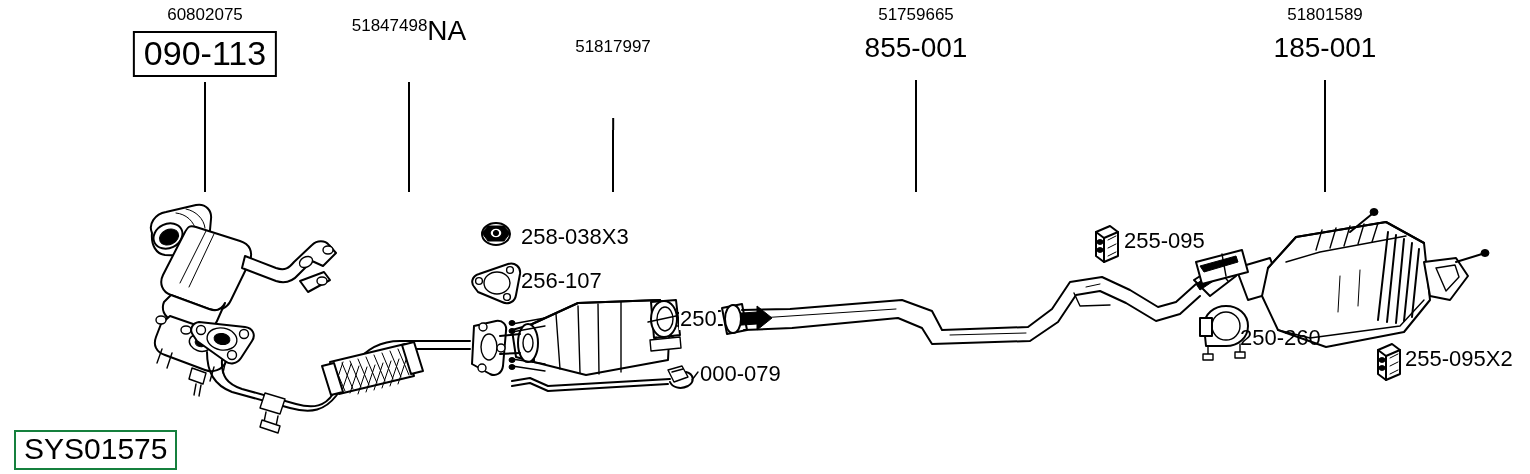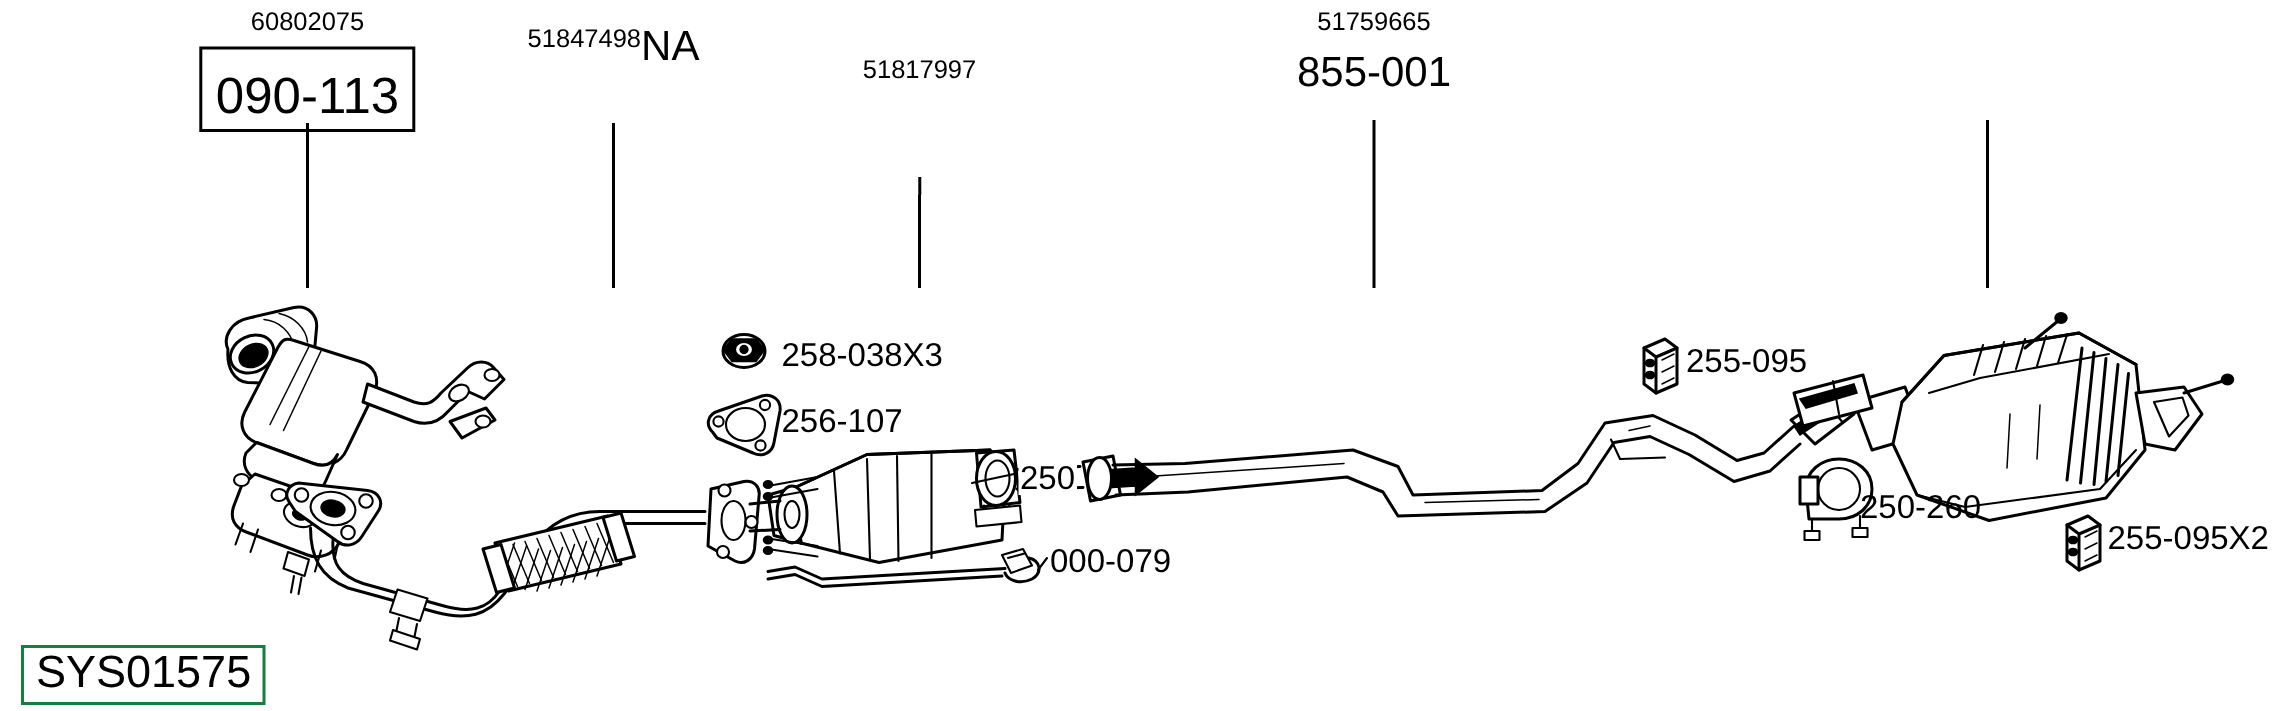--- a/index.html
+++ b/index.html
@@ -35,21 +35,21 @@
     line-height: 1;
     white-space: nowrap;
     text-align: center;
   }
   
   .part-code-boxed {
     font-size: 34px;
     line-height: 1;
     white-space: nowrap;
     border: 2px solid #000;
-    padding: 14px 9px 5px 9px;
+    padding: 3px 9px 5px 9px;
     background: #fff;
     text-align: center;
   }
   
   .leader-v {
     background: #000;
     width: 2px;
   }
   
   .acc-label {
@@ -96,20 +96,24 @@
     <div class="abs leader-v" style="left:50%; margin-left:-1px; top:80px; height:12px;"></div>
   </div>
   <div class="abs leader-v" style="left:612px; top:130px; height:62px;"></div>
 
   <div class="abs" style="left:916px; top:6px; transform:translateX(-50%); display:flex; flex-direction:column; align-items:center;">
     <div class="oem-ref">51759665</div>
     <div class="part-code-plain" style="margin-top:11px;">855-001</div>
   </div>
   <div class="abs leader-v" style="left:915px; top:80px; height:112px;"></div>
 
+  <div class="abs" style="left:1325px; top:6px; transform:translateX(-50%); display:flex; flex-direction:column; align-items:center;">
+    <div class="oem-ref">51801589</div>
+    <div class="part-code-plain" style="margin-top:11px;">185-001</div>
+  </div>
   <div class="abs leader-v" style="left:1324px; top:80px; height:112px;"></div>
 
   <svg class="abs" style="left:0px; top:0px;" width="1530" height="474" viewBox="0 0 1530 474">
 
     <g>
 
       <path class="fl-w" d="M152 233 C148 224 155 214 166 212 L196 205 C206 203 212 211 211 219
                             L209 241 C208 250 200 256 190 256 L165 255 C156 254 151 245 152 233 Z"></path>
       <ellipse class="fl-w" cx="168" cy="236" rx="15" ry="12" transform="rotate(-26 168 236)"></ellipse>
       <ellipse class="fl-k" cx="169" cy="237" rx="10" ry="7.5" transform="rotate(-26 169 237)"></ellipse>

